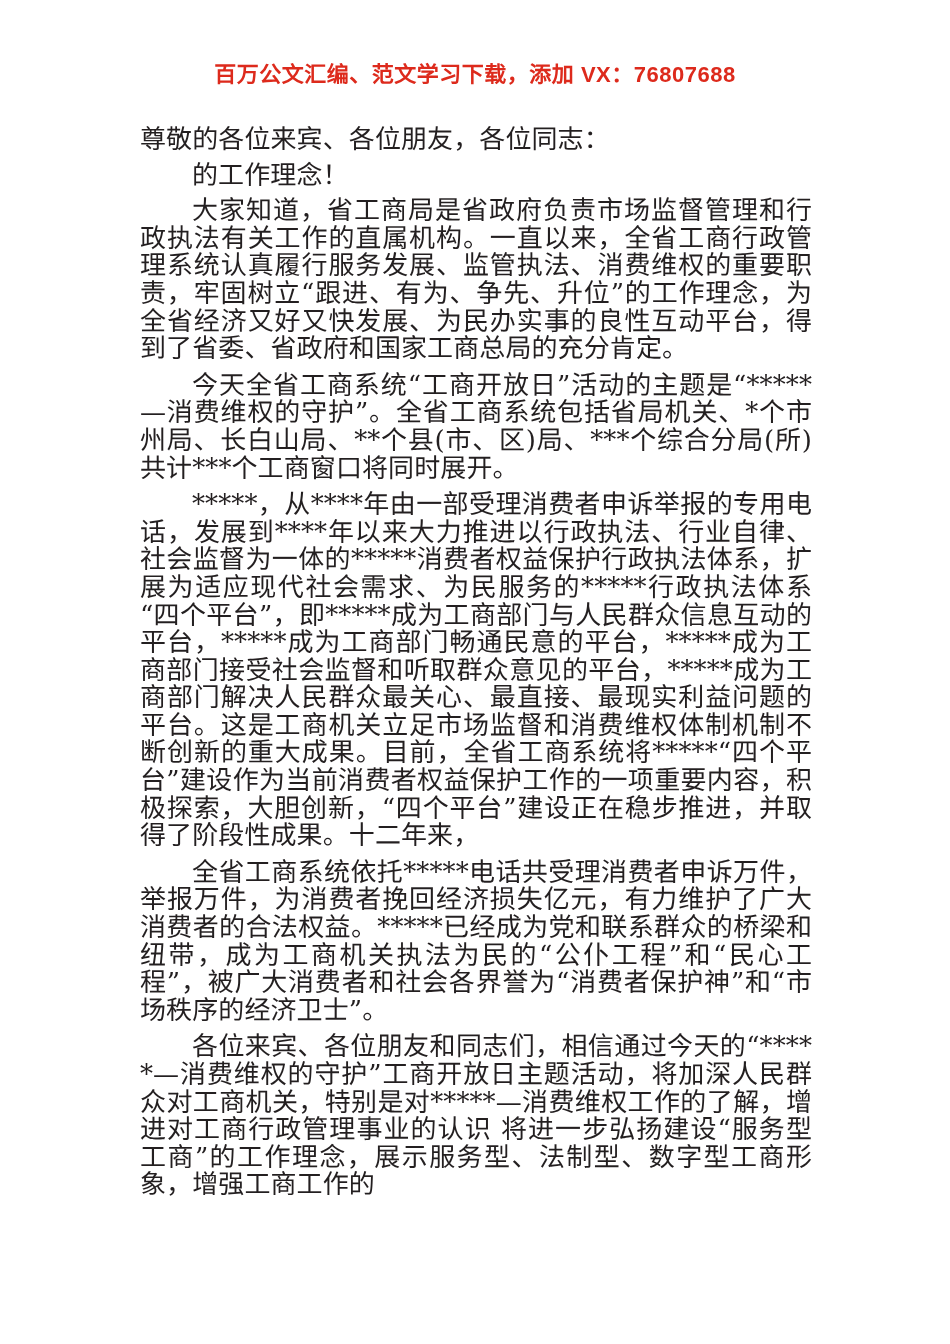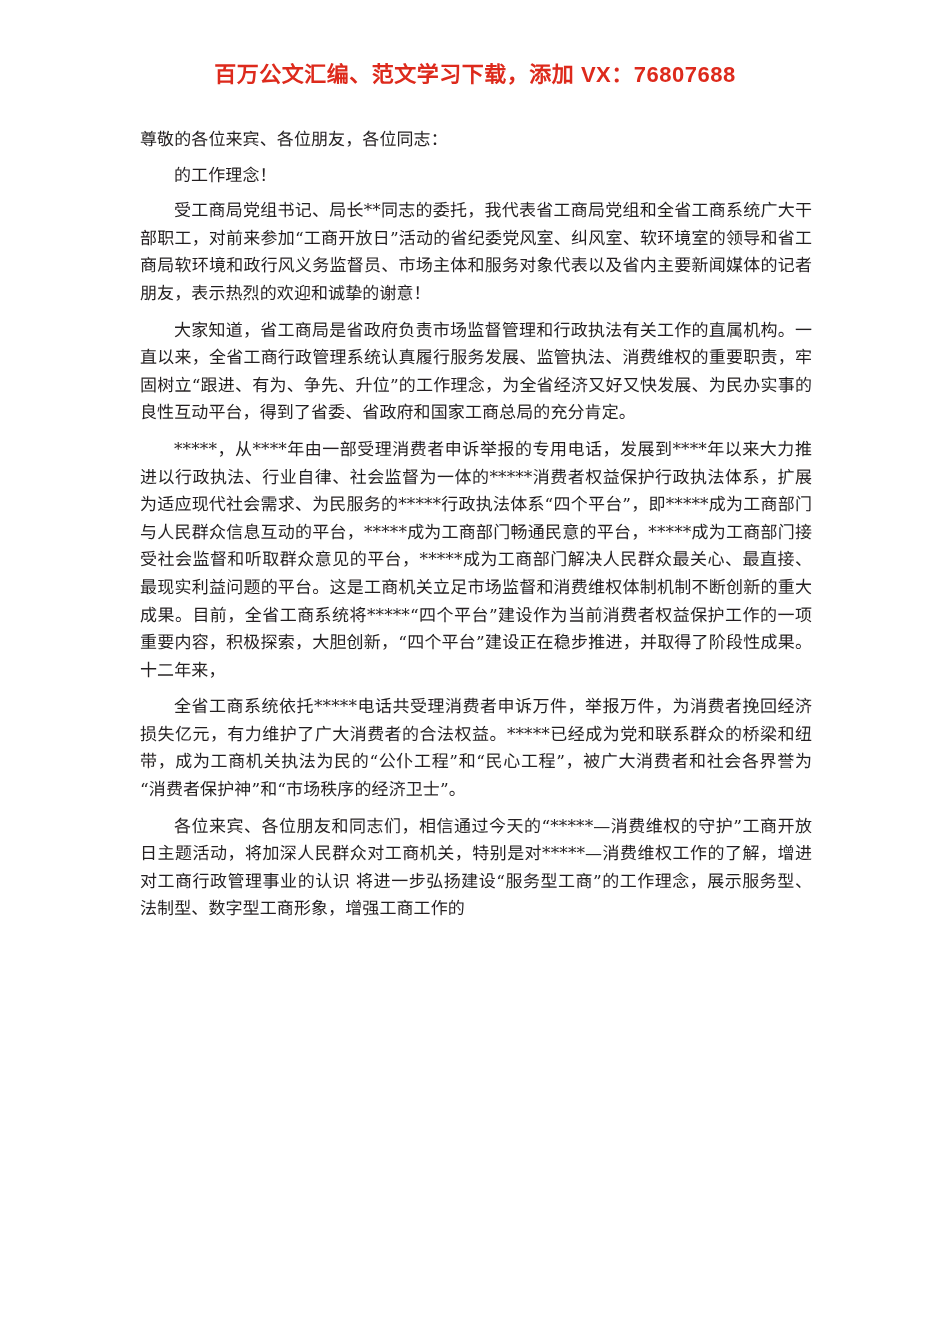--- a/index.html
+++ b/index.html
@@ -35,21 +35,21 @@
     line-height: 1.2;
   }
   .doc-body {
     position: absolute;
     top: 126px;
     left: 140px;
     width: 672px;
   }
   .para {
     font-family: "DejaVu Serif", "Liberation Serif", serif;
-    font-size: 17px;
+    font-size: 26px;
     line-height: 27.6px;
     color: #231f20;
     text-align: justify;
     text-justify: inter-ideograph;
     margin: 0 0 9px 0;
     text-indent: 2em;
     letter-spacing: 0.1px;
     word-break: break-all;
   }
   .para.no-indent {
@@ -68,25 +68,25 @@
 <div class="page">
 
   <div class="watermark-header">百万公文汇编、范文学习下载，添加 VX：76807688</div>
 
   <div class="doc-body">
 
     <p class="para no-indent salutation">尊敬的各位来宾、各位朋友，各位同志：</p>
 
     <p class="para tight">的工作理念！</p>
 
-    <p class="para">受工商局党组书记、局长**同志的委托，我代表省工商局党组和全省工商系统广大干部职工，对前来参加“工商开放日”活动的省纪委党风室、纠风室、软环境室的领导和省工商局软环境和政行风义务监督员、市场主体和服务对象代表以及省内主要新闻媒体的记者朋友，表示热烈的欢迎和诚挚的谢意！</p>
 
     <p class="para">大家知道，省工商局是省政府负责市场监督管理和行政执法有关工作的直属机构。一直以来，全省工商行政管理系统认真履行服务发展、监管执法、消费维权的重要职责，牢固树立“跟进、有为、争先、升位”的工作理念，为全省经济又好又快发展、为民办实事的良性互动平台，得到了省委、省政府和国家工商总局的充分肯定。</p>
 
 
+    <p class="para">今天全省工商系统“工商开放日”活动的主题是“*****—消费维权的守护”。全省工商系统包括省局机关、*个市州局、长白山局、**个县(市、区)局、***个综合分局(所)共计***个工商窗口将同时展开。</p>
 
     <p class="para">*****，从****年由一部受理消费者申诉举报的专用电话，发展到****年以来大力推进以行政执法、行业自律、社会监督为一体的*****消费者权益保护行政执法体系，扩展为适应现代社会需求、为民服务的*****行政执法体系“四个平台”，即*****成为工商部门与人民群众信息互动的平台，*****成为工商部门畅通民意的平台，*****成为工商部门接受社会监督和听取群众意见的平台，*****成为工商部门解决人民群众最关心、最直接、最现实利益问题的平台。这是工商机关立足市场监督和消费维权体制机制不断创新的重大成果。目前，全省工商系统将*****“四个平台”建设作为当前消费者权益保护工作的一项重要内容，积极探索，大胆创新，“四个平台”建设正在稳步推进，并取得了阶段性成果。十二年来，</p>
 
     <p class="para">全省工商系统依托*****电话共受理消费者申诉万件，举报万件，为消费者挽回经济损失亿元，有力维护了广大消费者的合法权益。*****已经成为党和联系群众的桥梁和纽带，成为工商机关执法为民的“公仆工程”和“民心工程”，被广大消费者和社会各界誉为“消费者保护神”和“市场秩序的经济卫士”。</p>
 
     <p class="para">各位来宾、各位朋友和同志们，相信通过今天的“*****—消费维权的守护”工商开放日主题活动，将加深人民群众对工商机关，特别是对*****—消费维权工作的了解，增进对工商行政管理事业的认识 将进一步弘扬建设“服务型工商”的工作理念，展示服务型、法制型、数字型工商形象，增强工商工作的</p>
 
   </div>
 </div>
 

